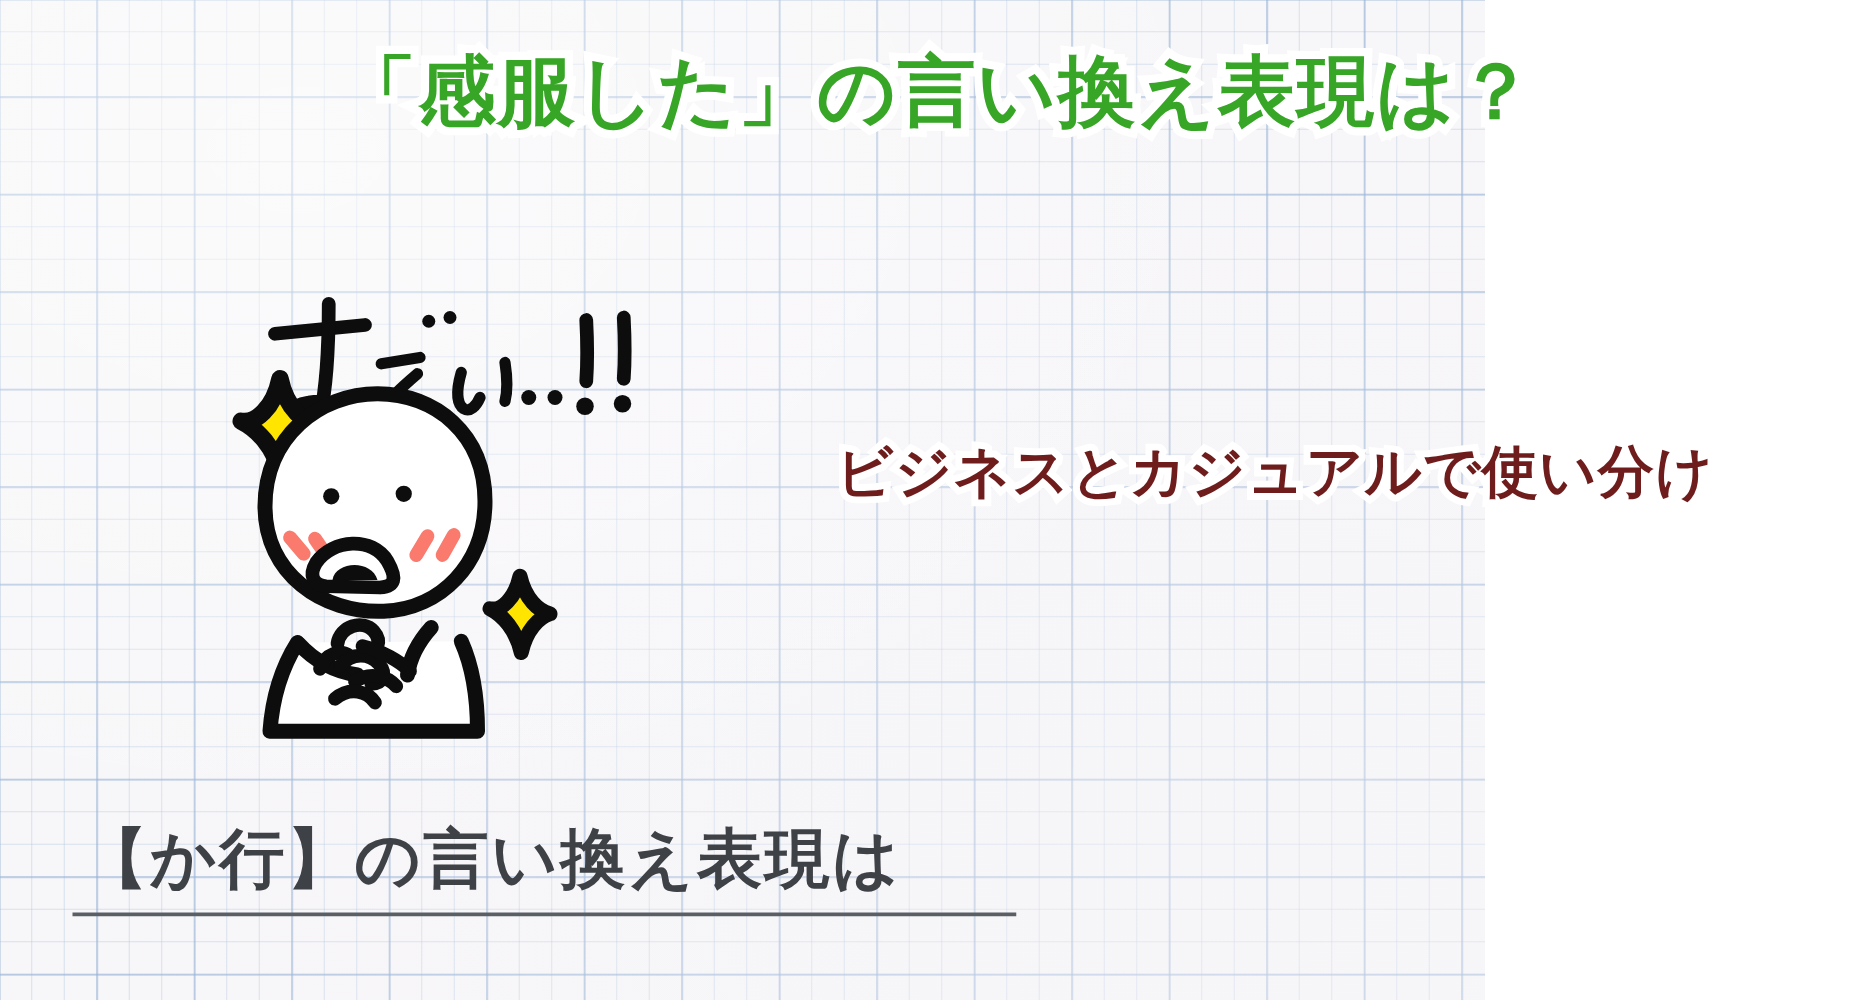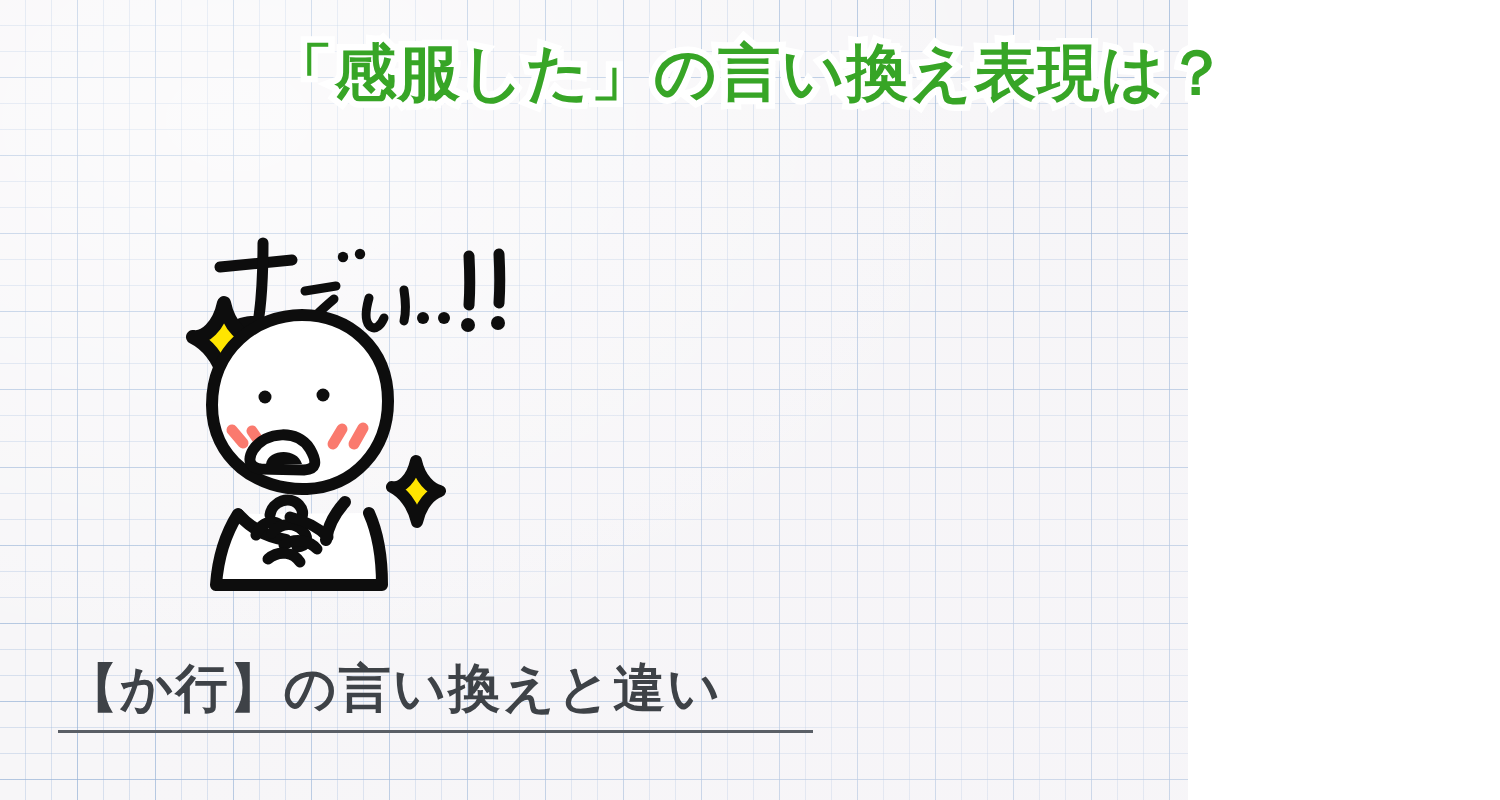--- a/index.html
+++ b/index.html
@@ -204,17 +204,18 @@
         <path d="M164 330 C176 322 190 326 197 334"></path>
         <path d="M148 344 C160 334 174 338 180 347"></path>
         <path d="M170 302 C186 306 200 314 208 322"></path>
       </g>
 
     </svg>
   </div>
 
   <div class="txt" id="title">「感服した」の言い換え表現は？</div>
 
-
-  <div class="txt" id="bottom-text">【か行】の言い換えと違い</div>
+  <div class="txt sub-line" id="sub-line-1">ビジネスとカジュアルで使い分け</div>
+
+  <div class="txt" id="bottom-text">【か行】の言い換え表現は</div>
   <div id="bottom-rule"></div>
 
 </div>
 
 </body></html>

